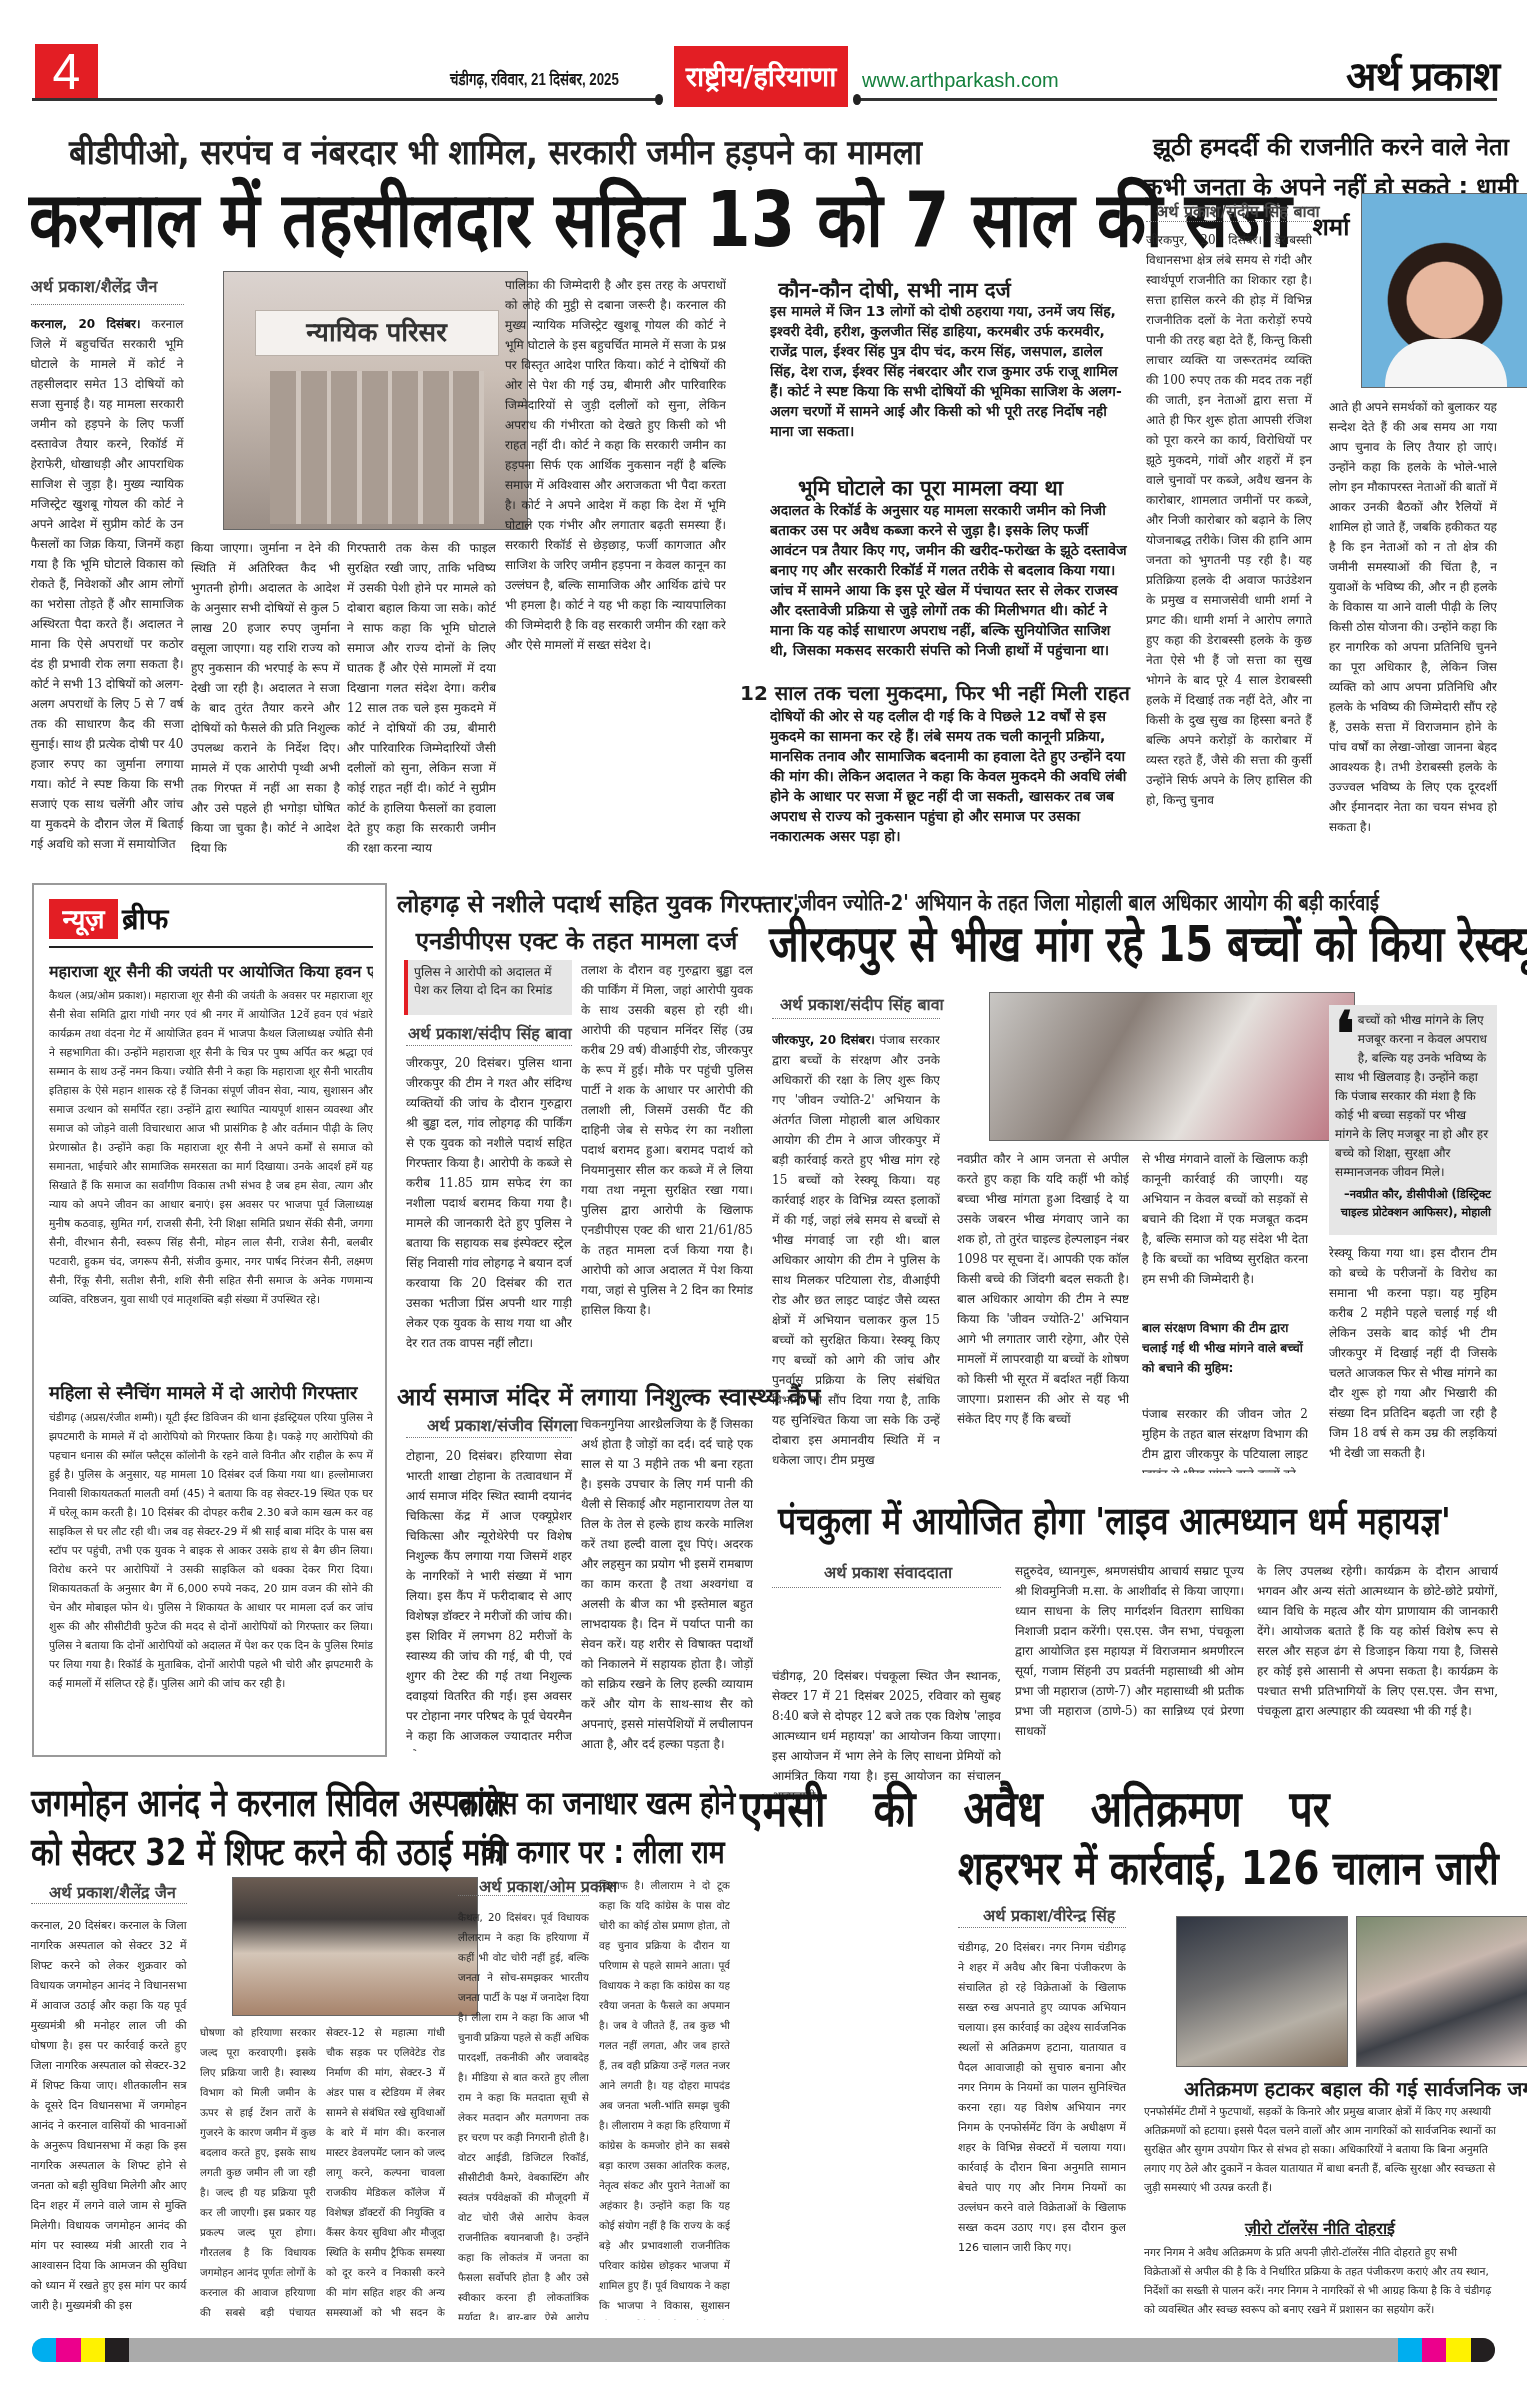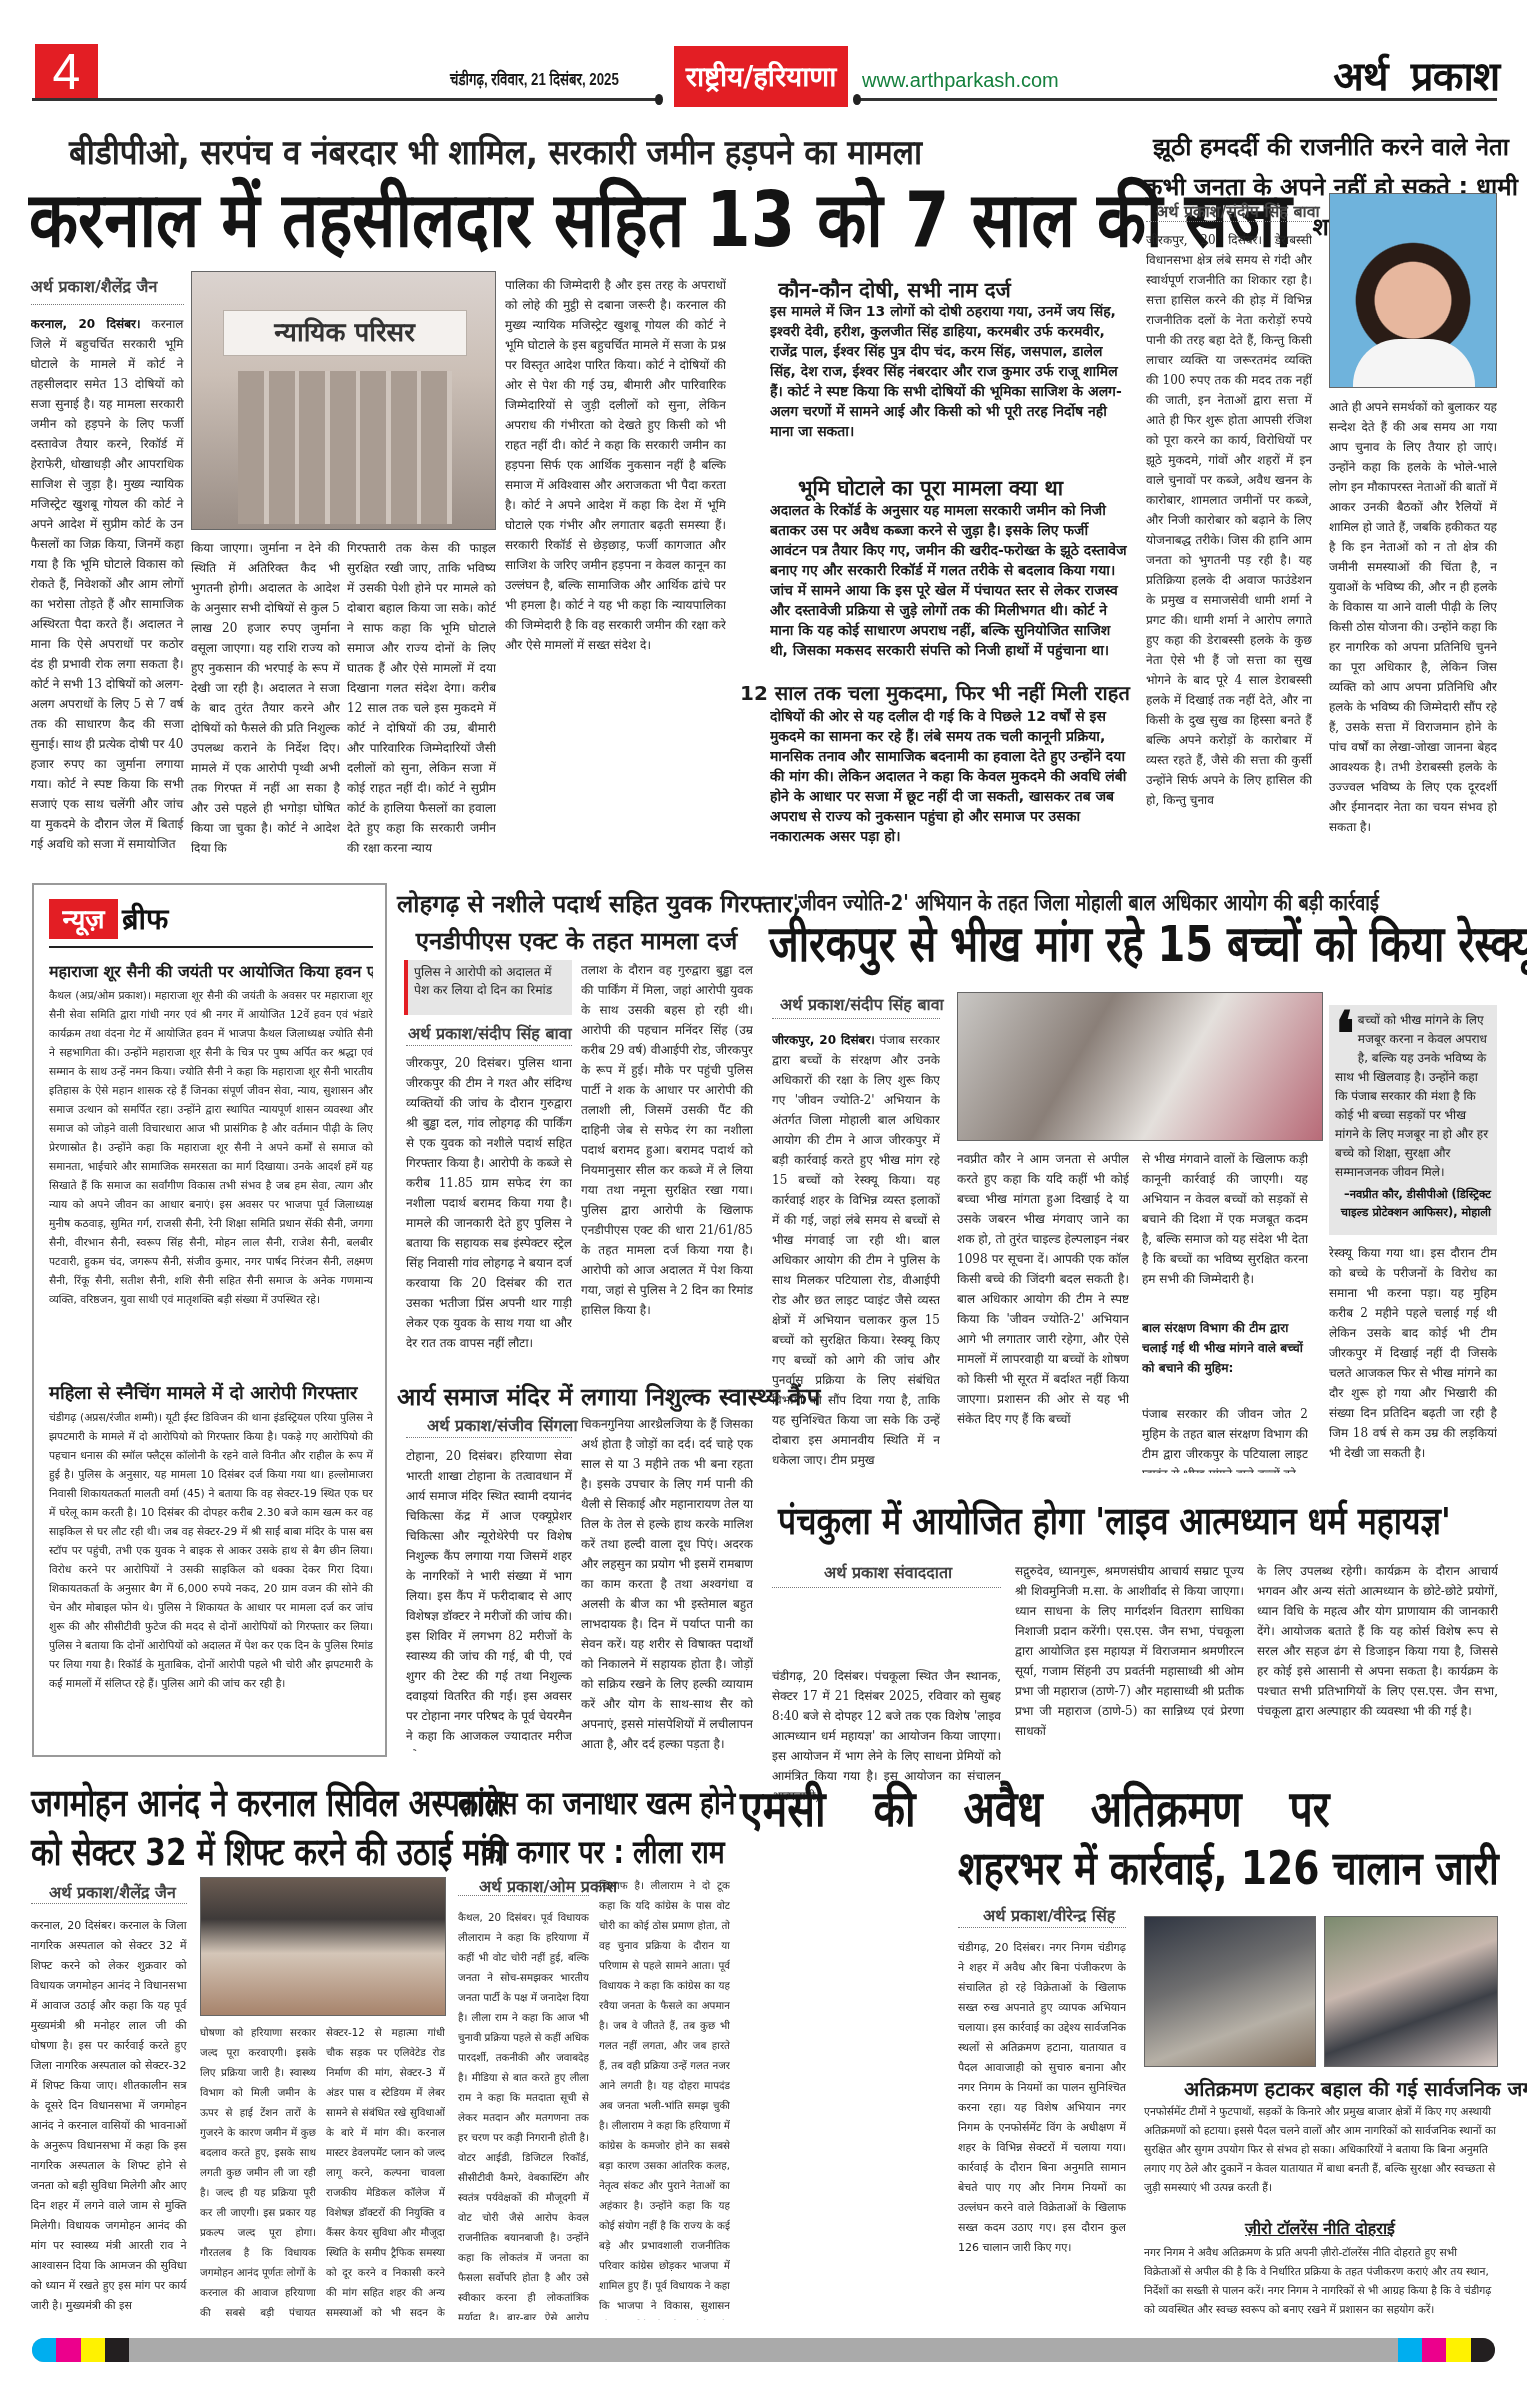--- a/index.html
+++ b/index.html
@@ -15,41 +15,41 @@
     background: #e31e24; color: #fff; font-family: "Liberation Sans", sans-serif;
     font-size: 50px; line-height: 56px; text-align: center; font-weight: 300;
   }
   .dateline { left: 450px; top: 67px; font-family: "Liberation Sans", sans-serif; font-weight: bold; font-size: 17px; transform: scaleX(0.78); transform-origin: left; white-space: nowrap; }
   .section-box {
     left: 674px; top: 46px; width: 174px; height: 61px; background: #e31e24;
     color: #fff; font-weight: bold; font-size: 27.5px; line-height: 61px; text-align: center;
     font-family: "DejaVu Sans", sans-serif; transform-origin: center;
   }
   .website { left: 862px; top: 69px; font-family: Liberation Sans, sans-serif; font-size: 20px; color: #15803d; }
-  .brand { right: 27.5px; top: 47px; font-family: Liberation Mono, monospace; font-weight: bold; font-size: 40px; color: #111; letter-spacing: -0.8px; }
+  .brand { right: 27.5px; top: 47px; font-family: Liberation Sans, sans-serif; font-weight: bold; font-size: 40px; color: #111; letter-spacing: -0.8px; }
   .rule-left { left: 32px; top: 98px; width: 626px; height: 3.1px; background: #333; }
   .rule-right { left: 856px; top: 98px; width: 641px; height: 3.1px; background: #333; }
   .rule-dot { width: 7.6px; height: 10.7px; border-radius: 50%; background: #222; top: 94px; }
 
   
   .kicker { font-weight: bold; color: #222; white-space: nowrap; transform-origin: left top; }
   .headline { font-weight: bold; color: #141414; white-space: nowrap; transform-origin: left top; }
   .sub-head { font-weight: bold; color: #1e1e1e; white-space: nowrap; text-align: center; }
   .byline { font-family: "DejaVu Sans", sans-serif; color: #444; font-size: 16px; white-space: nowrap; font-weight: bold; }
   .byline-rule { height: 0; border-top: 1.5px dotted #777; }
   .col-text {
     font-family: "DejaVu Serif", serif; font-size: 12px; line-height: 20px;
     color: #262626; text-align: justify; overflow: hidden;
   }
   .col-text b { font-family: "DejaVu Sans", sans-serif; color: #111; }
   .bold-text {
     font-family: "DejaVu Sans", sans-serif; font-weight: bold; font-size: 14px; line-height: 20px;
     color: #1c1c1c; overflow: hidden;
   }
-  .photo { border: 1.5px solid #666; overflow: hidden; }
+  .photo { border: 1.5px solid #666; overflow: hidden; margin-left: 32px; }
   .frame { border: 2.3px solid #999; }
   .gray-box { background: #e6e6e6; }
   .quote-mark { font-family: "DejaVu Serif", serif; font-size: 61px; line-height: 46px; color: #111; font-weight: bold; }
   .footer-strip { left: 32px; top: 2338px; width: 1463px; height: 24.4px; background: #aaaaaa; border-radius: 12.2px; overflow: hidden; }
   .cmyk { position: absolute; top: 0; height: 24.4px; width: 24.4px; }
 </style>
 </head>
 <body>
 
 <div class="abs page-no">4</div>

